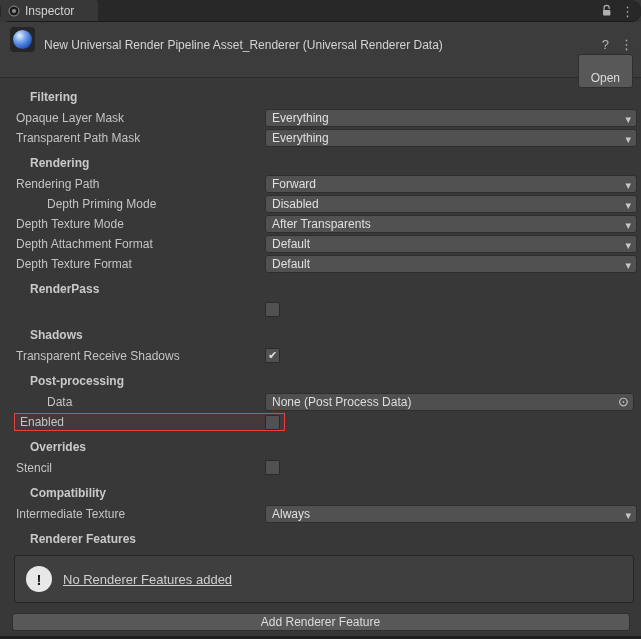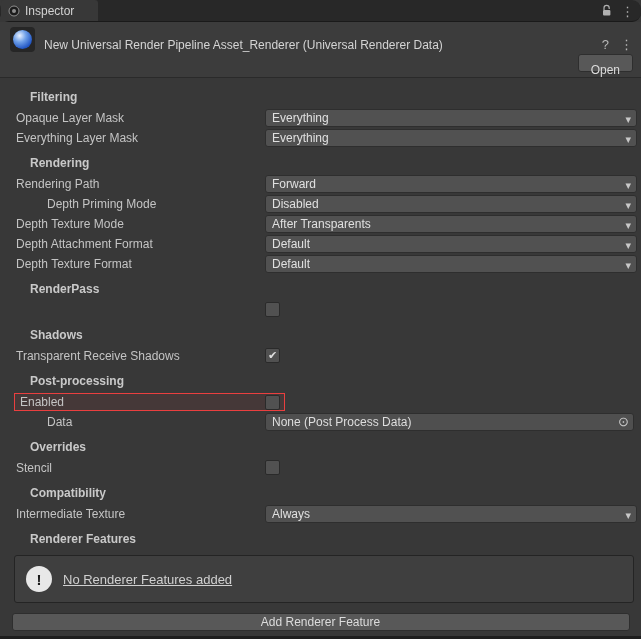--- a/index.html
+++ b/index.html
@@ -49,21 +49,21 @@
   }
   .asset-icon::after {
     content: ""; position: absolute; inset: 3px; border-radius: 50%;
     background: radial-gradient(circle at 35% 30%, #eaf2ff, #6fa0e8 35%, #2357c4 72%, #123a8a);
   }
   .title { color: #d4d4d4; flex: 1; white-space: nowrap; overflow: hidden; }
   .hdr-icon { color: #b8b8b8; margin-left: 11px; font-size: 13px; }
   .header-bottom { display: flex; justify-content: flex-end; margin-top: 2px; height: 18px; }
   .open-btn {
     background: #585858; border: 1px solid #2e2e2e; border-radius: 3px;
-    color: #dcdcdc; font-size: 12px; padding: 8px 12px; height: 18px;
+    color: #dcdcdc; font-size: 12px; padding: 16px 12px; height: 18px;
     font-family: inherit; cursor: default;
   }
 
   
   .content { padding-top: 4px; }
   .section-header {
     font-weight: bold; color: #c9c9c9;
     padding-left: 30px; margin: 8px 0 3px; height: 15px;
   }
   .row { height: 20px; position: relative; display: flex; align-items: center; }
@@ -180,21 +180,21 @@
 
     <div class="section-header">Filtering</div>
     <div class="row">
       <span class="label lvl1">Opaque Layer Mask</span>
       <div class="control dropdown">
         <span class="dd-value">Everything</span>
         <span class="arrow">▾</span>
       </div>
     </div>
     <div class="row">
-      <span class="label lvl1">Everything Layer Mask</span>
+      <span class="label lvl1">Transparent Path Mask</span>
       <div class="control dropdown">
         <span class="dd-value">Everything</span>
         <span class="arrow">▾</span>
       </div>
     </div>
 
     <div class="section-header">Rendering</div>
     <div class="row">
       <span class="label lvl1">Rendering Path</span>
       <div class="control dropdown">
@@ -239,32 +239,32 @@
     <div class="section-header">Shadows</div>
     <div class="row">
       <span class="label lvl1">Transparent Receive Shadows</span>
       <span class="checkbox">
         <span>✔</span>
       </span>
     </div>
 
     <div class="section-header">Post-processing</div>
     <div class="row">
-      <div class="hl-box">
-        <span class="label">Enabled</span>
-        <span class="checkbox-inline"></span>
-      </div>
-    </div>
-    <div class="row">
       <span class="label lvl2">Data</span>
       <div class="objfield">
         <span class="dd-value">None (Post Process Data)</span>
         <span class="picker">⊙</span>
       </div>
     </div>
+    <div class="row">
+      <div class="hl-box">
+        <span class="label">Enabled</span>
+        <span class="checkbox-inline"></span>
+      </div>
+    </div>
 
     <div class="section-header">Overrides</div>
     <div class="row">
       <span class="label lvl1">Stencil</span>
       <span class="checkbox"></span>
     </div>
 
     <div class="section-header">Compatibility</div>
     <div class="row">
       <span class="label lvl1">Intermediate Texture</span>

